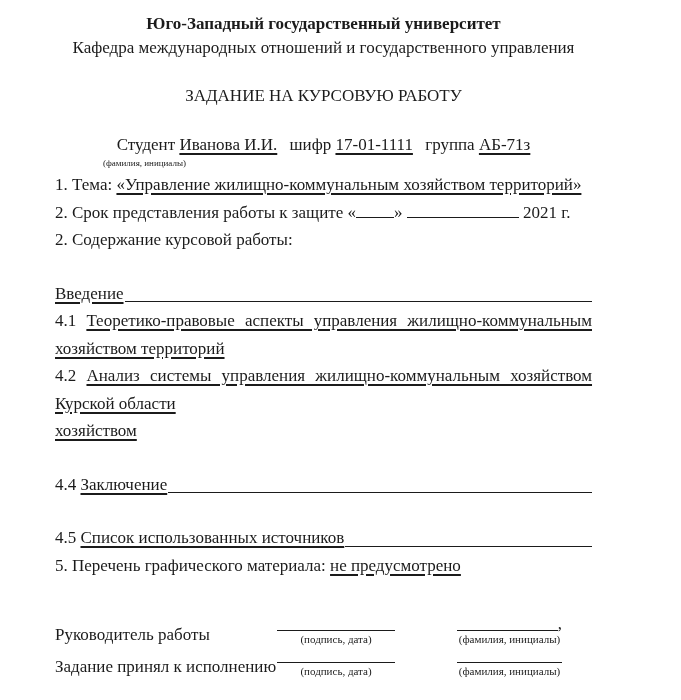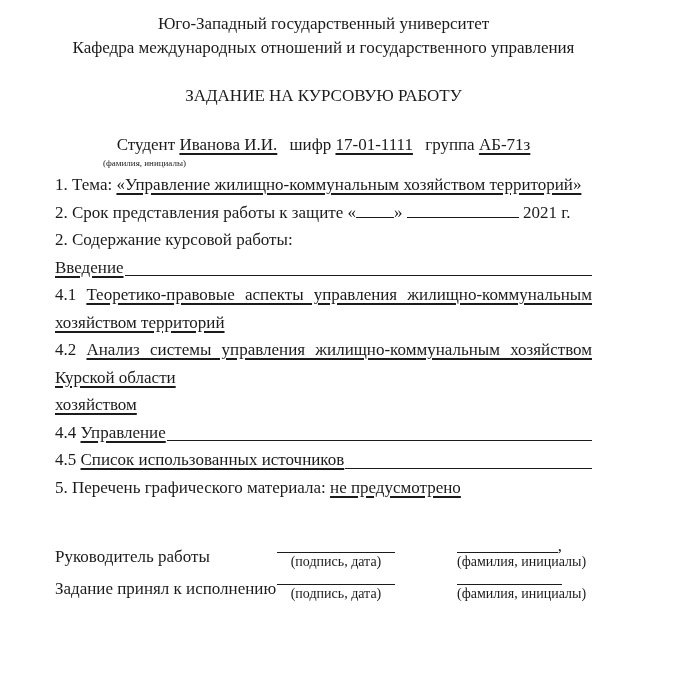--- a/index.html
+++ b/index.html
@@ -8,44 +8,44 @@
     width:681px; height:700px;
     box-sizing:border-box;
     padding:12px 89px 0 55px;
     font-family:"Liberation Serif","DejaVu Serif",serif;
     font-size:17px;
     color:#1b1b1b;
     background:#fff;
     overflow:hidden;
   }
   .center { text-align:center; }
-  .bold { font-weight:normal; }
+  .bold { font-weight:bold; }
   .hline { height:24px; line-height:24px; }
   .spacer24 { height:24px; }
   .u { text-decoration:underline; text-underline-offset:3px; text-decoration-thickness:1.5px; }
   .i { font-style:italic; }
   .ln { height:27.5px; line-height:27.5px; }
   .just { text-align:justify; text-align-last:justify; }
-  .lnflex { display:flex; height:27.5px; line-height:27.5px; }
+  .lnflex { display:flex; height:27.5px; line-height:27.5px;margin-top:26px; }
   .fill { flex:1; border-bottom:1.6px solid #1b1b1b; margin-bottom:5px; margin-left:1px; }
   .blank { display:inline-block; border-bottom:1.5px solid #1b1b1b; height:13px; vertical-align:baseline; }
   .w38 { width:38px; }
   .w112 { width:112px; }
   .gap8 { margin-left:8px; }
   .student-line { height:22px; line-height:22px; margin-top:2px;text-align:center; }
   .sub-caption { font-size:9px; line-height:15px; height:15px; margin-left:48px; color:#1b1b1b; }
   .sig-block { margin-top:34px; }
   .sig-row { display:flex; height:32px;align-items:flex-end; }
   .sig-label { width:222px; line-height:20px; padding-top:2px; white-space:nowrap; }
   .sig-col { width:118px; display:flex; flex-direction:column; }
   .sig-col2 { margin-left:62px; width:105px; }
   .sig-line-wrap { display:flex; align-items:flex-end; height:18px; }
   .sig-line { flex:1; border-bottom:1.6px solid #1b1b1b; height:18px; }
   .sig-comma { line-height:14px; }
-  .sig-caption { font-size:14px; line-height:11px; padding-top:3px; text-align:center; white-space:nowrap; }
+  .sig-caption { font-size:11px; line-height:11px; padding-top:3px; text-align:center; white-space:nowrap; }
 </style>
 </head>
 <body>
 
 <div class="page">
 
   <div class="center bold hline">Юго-Западный государственный университет</div>
   <div class="center hline">Кафедра международных отношений и государственного управления</div>
   <div class="spacer24"></div>
   <div class="center hline">ЗАДАНИЕ НА КУРСОВУЮ РАБОТУ</div>
@@ -77,21 +77,21 @@
   <div class="ln just"><span>4.1</span>
     <span class="u">Теоретико-правовые аспекты управления жилищно-коммунальным</span></div>
   <div class="ln"><span class="u">хозяйством территорий</span></div>
 
   <div class="ln just"><span>4.2</span>
     <span class="u">Анализ системы управления жилищно-коммунальным хозяйством</span></div>
   <div class="ln"><span class="u">Курской области</span></div>
 
   <div class="ln"><span class="u">хозяйством</span></div>
 
-  <div class="lnflex"><span>4.4</span>&nbsp;<span class="u">Управление</span><span class="fill"></span></div>
+  <div class="lnflex"><span>4.4</span>&nbsp;<span class="u">Заключение</span><span class="fill"></span></div>
 
   <div class="lnflex"><span>4.5</span>&nbsp;<span class="u">Список использованных источников</span><span class="fill"></span></div>
 
   <div class="ln"><span>5. Перечень графического материала:</span>
     <span class="u">не предусмотрено</span></div>
 
   <div class="sig-block">
 
     <div class="sig-row">
       <div class="sig-label">Руководитель работы</div>

